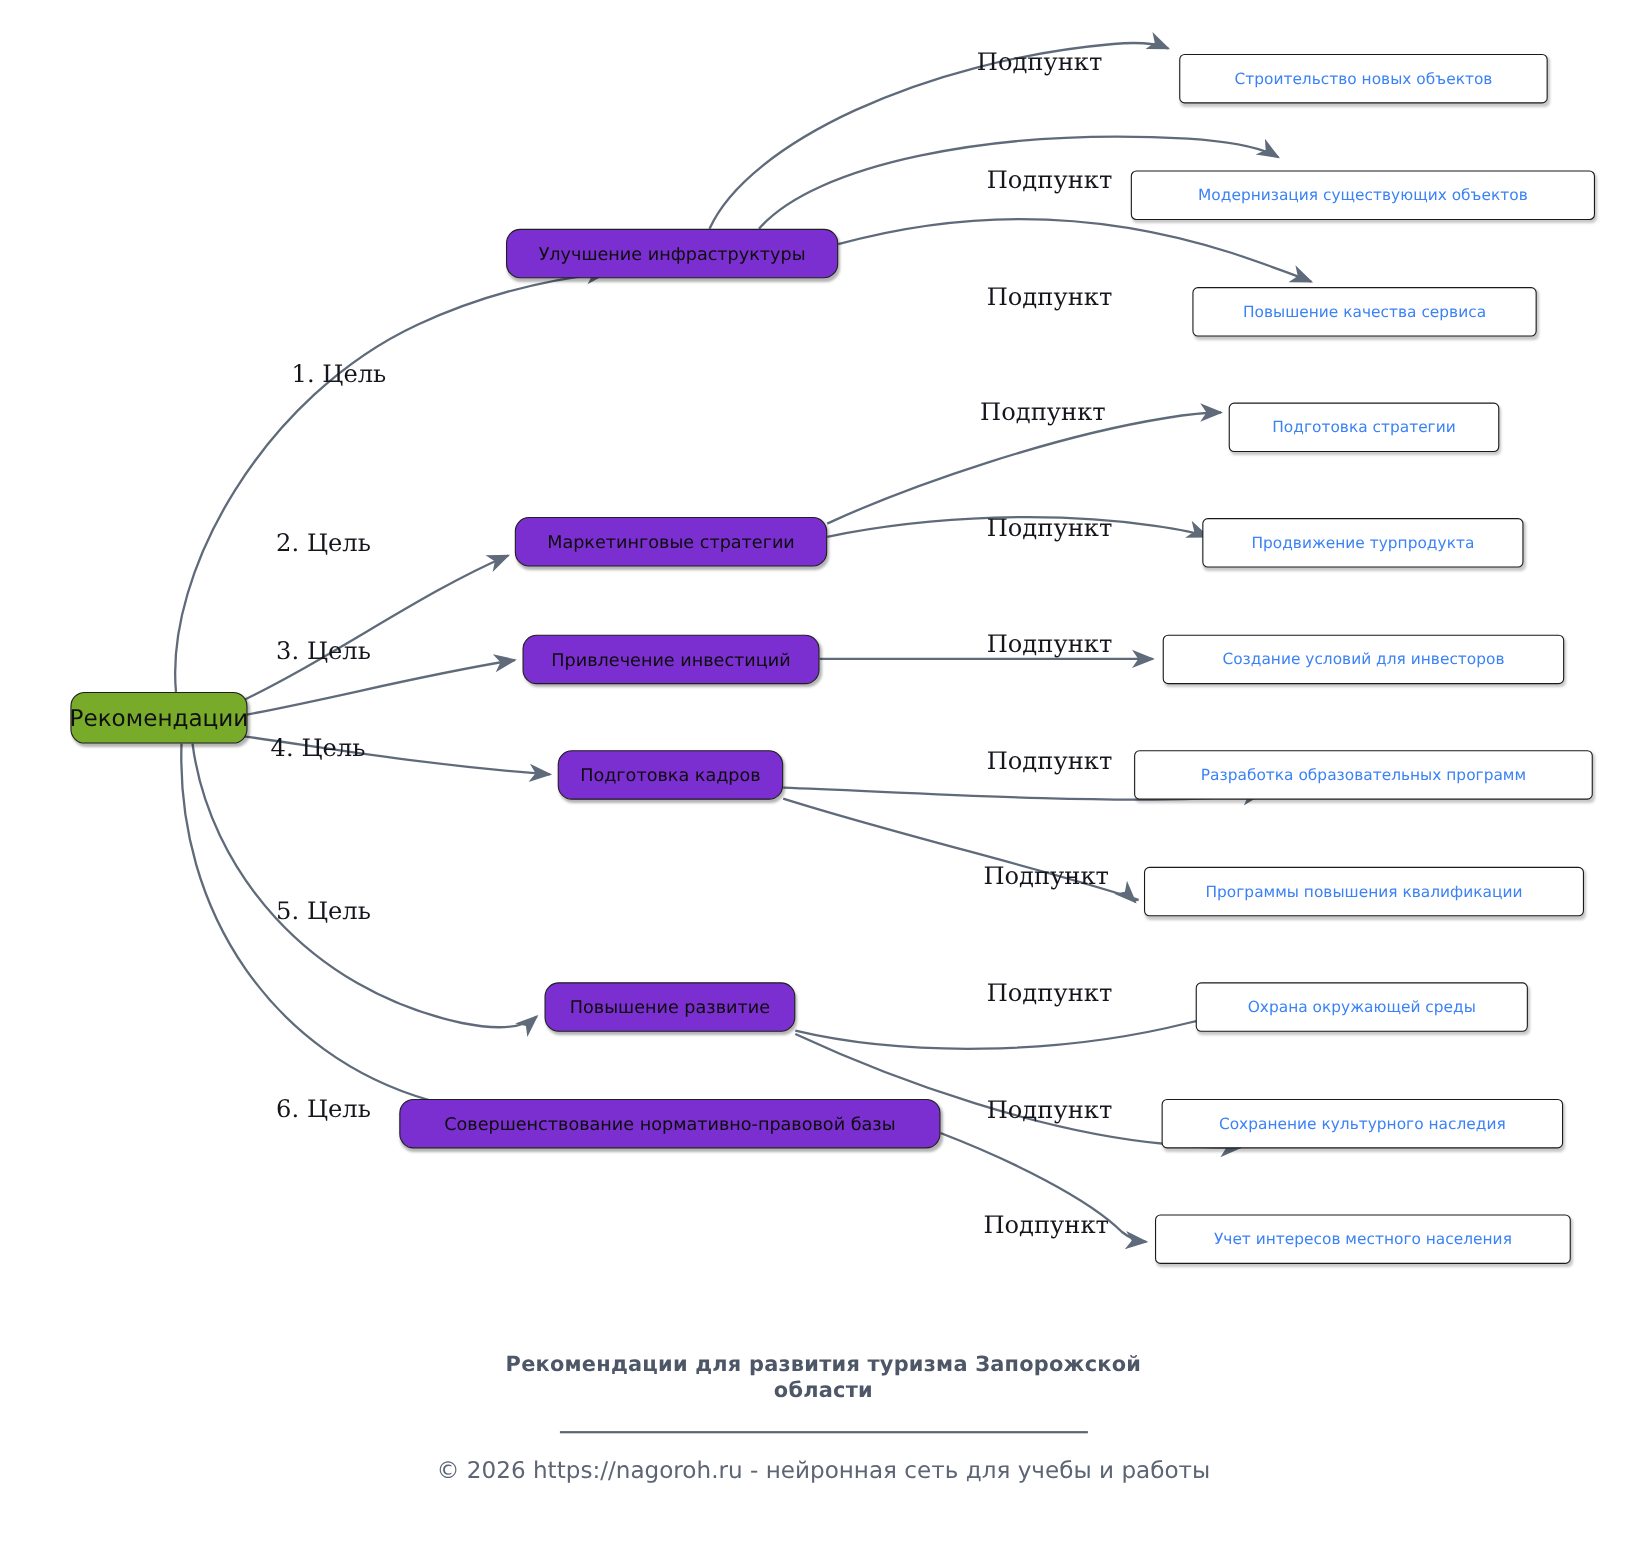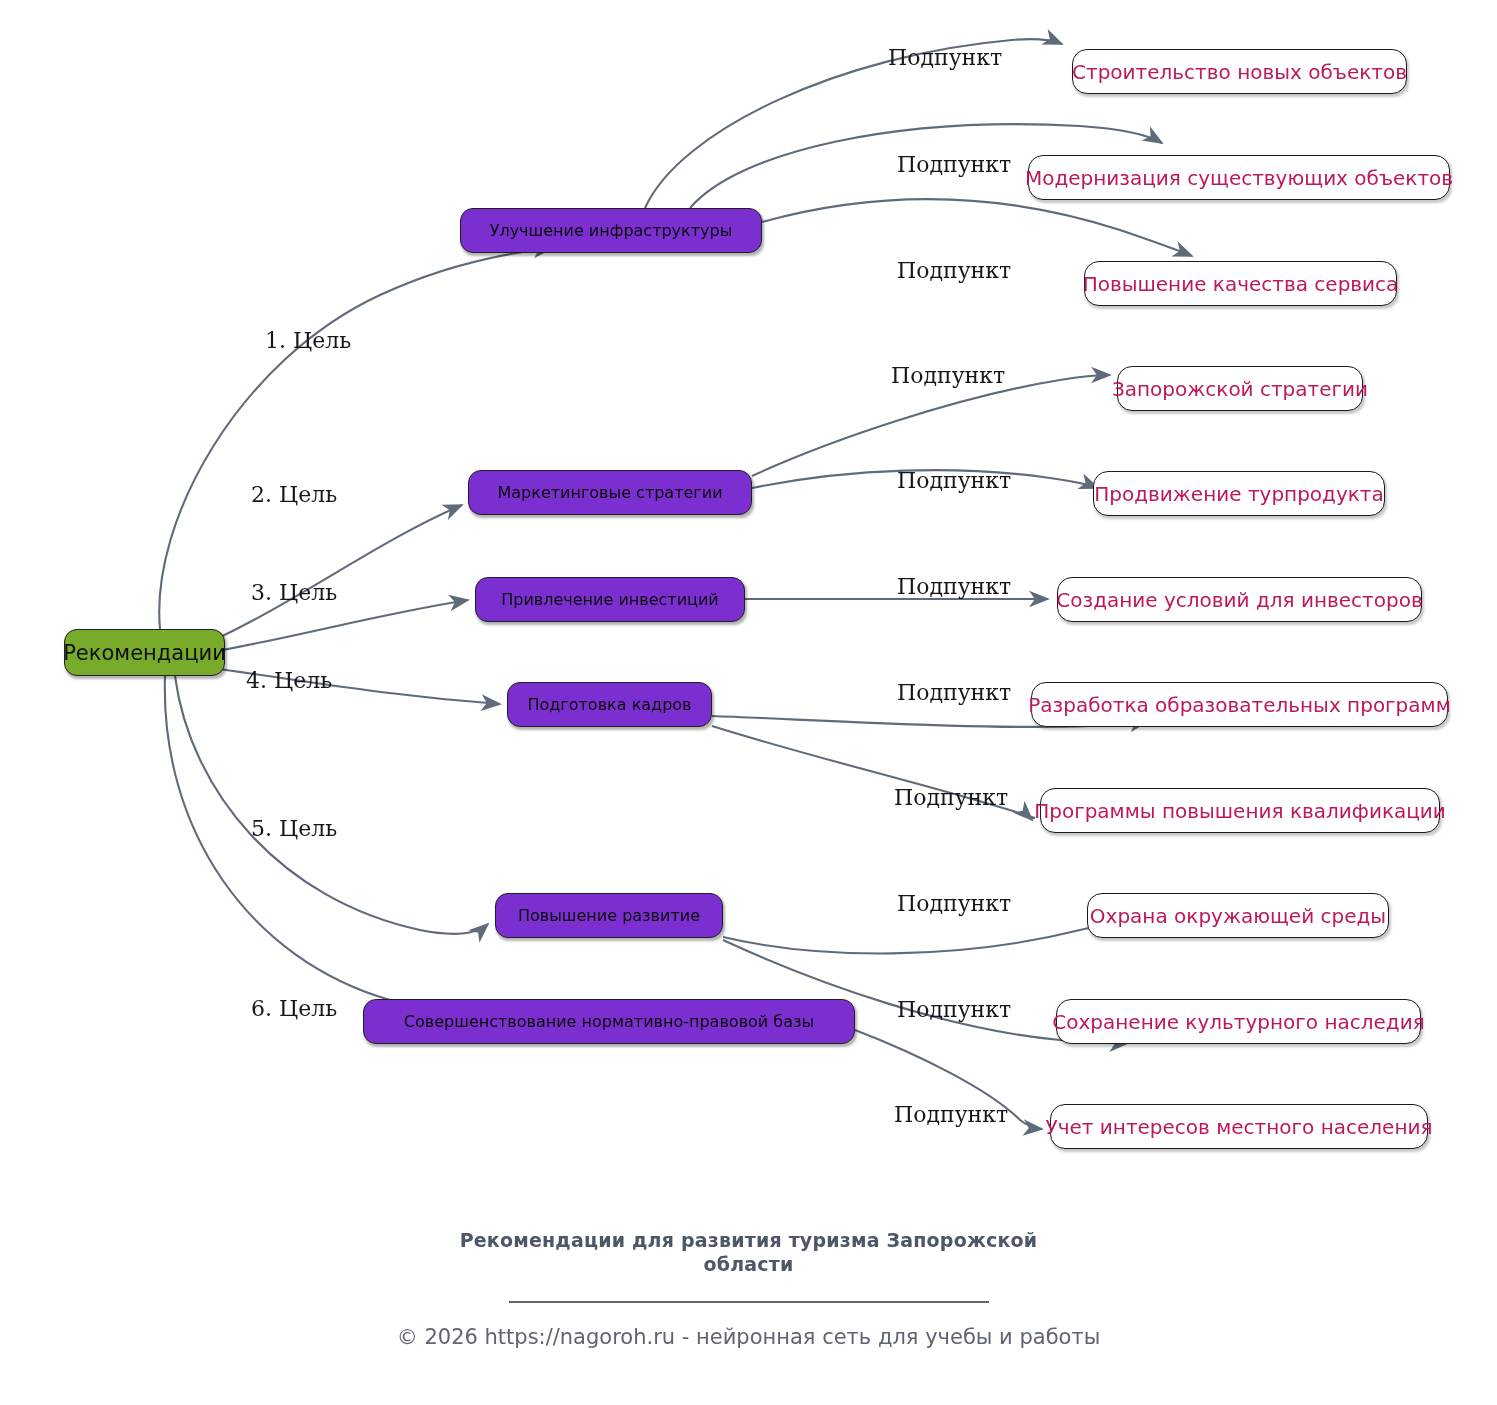--- a/index.html
+++ b/index.html
@@ -53,23 +53,23 @@
     background: #7c2fd0;
     border: 1.4px solid #1f1f1f;
     color: #0c0c0c;
     font-size: 16px;
     box-shadow: 1.5px 2.5px 2.5px rgba(0,0,0,0.30);
   }
 
   .node-leaf {
     background: #ffffff;
     border: 1.5px solid #1a1a1a;
-    color: #be185d;
-    font-size: 20px;
-    border-radius: 15px;
+    color: #3b82f6;
+    font-size: 14px;
+    border-radius: 5px;
     box-shadow: 1.5px 2.5px 2.5px rgba(0,0,0,0.22);
   }
 
   .edge-label {
     position: absolute;
     font-family: "DejaVu Serif", serif;
     font-size: 22px;
     color: #15161c;
     white-space: nowrap;
   }
@@ -166,21 +166,21 @@
   <div class="node node-leaf" style="left:1072px; top:49px; width:335px; height:45px;">
     <span>Строительство новых объектов</span>
   </div>
   <div class="node node-leaf" style="left:1028px; top:155px; width:422px; height:45px;">
     <span>Модернизация существующих объектов</span>
   </div>
   <div class="node node-leaf" style="left:1084px; top:261px; width:313px; height:45px;">
     <span>Повышение качества сервиса</span>
   </div>
   <div class="node node-leaf" style="left:1117px; top:366px; width:246px; height:45px;">
-    <span>Запорожской стратегии</span>
+    <span>Подготовка стратегии</span>
   </div>
   <div class="node node-leaf" style="left:1093px; top:471px; width:292px; height:45px;">
     <span>Продвижение турпродукта</span>
   </div>
   <div class="node node-leaf" style="left:1057px; top:577px; width:365px; height:45px;">
     <span>Создание условий для инвесторов</span>
   </div>
   <div class="node node-leaf" style="left:1031px; top:682px; width:417px; height:45px;">
     <span>Разработка образовательных программ</span>
   </div>

